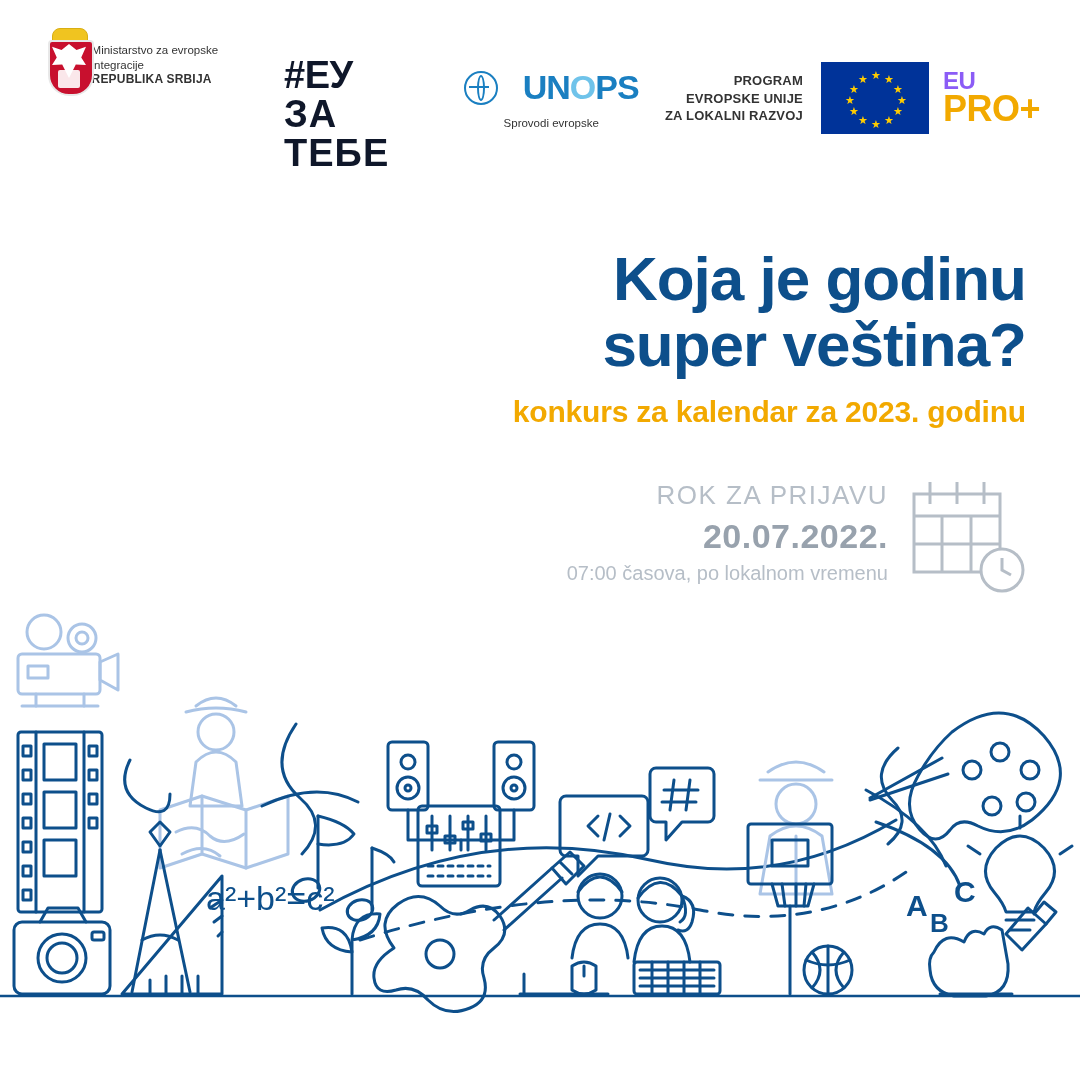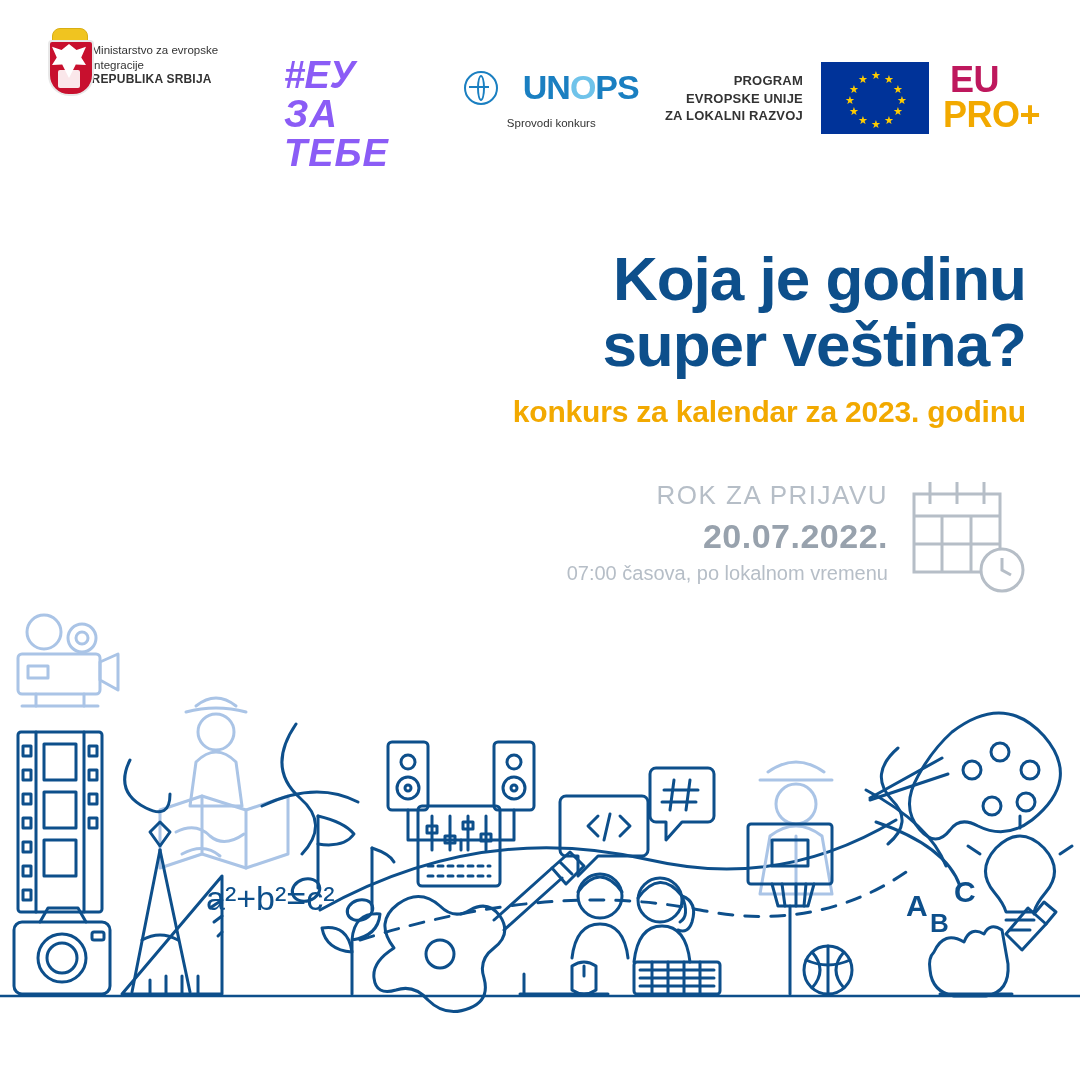--- a/index.html
+++ b/index.html
@@ -70,26 +70,25 @@
   }
   .serbia-text {
     line-height: 1.25;
     color: #333333;
   }
   .serbia-text .l1 { font-size: 11.5px; }
   .serbia-text .l2 { font-size: 12px; font-weight: bold; letter-spacing: .2px; }
 
   .logo-euzatebe {
     margin-left: 62px;
-    color: #8b5cf6;
+    color: #0f172a;
     font-weight: bold;
     font-size: 38px;
     line-height: 1.02;
     letter-spacing: -0.5px;
-    font-style: italic;
     padding-top: 28px;
   }
   .logo-euzatebe .l2 { letter-spacing: 1px; }
 
   .logo-unops {
     margin-left: 56px;
     padding-top: 40px;
     display: flex;
     align-items: center;
     flex-direction: column;
@@ -159,25 +158,24 @@
   .eu-flag .star {
     position: absolute;
     color: #ffcc00;
     font-size: 11px;
     line-height: 11px;
   }
   .eupro-text {
     line-height: .96;
   }
   .eupro-text .eu {
-    font-size: 36px;
-    font-weight: bold;
-    color: #be185d;
+    font-size: 24px;
+    font-weight: bold;
+    color: #8b5cf6;
     letter-spacing: -.5px;
-    margin-left: 7px;
   }
   .eupro-text .pro {
     font-size: 36px;
     font-weight: bold;
     color: #f2a900;
     letter-spacing: -.5px;
   }
 
   
   .headline {
@@ -265,21 +263,21 @@
   <div class="logo-euzatebe">
     <div class="l1">#ЕУ</div>
     <div class="l2">ЗА ТЕБЕ</div>
   </div>
 
   <div class="logo-unops">
     <div class="unops-row">
       <div class="un-globe"></div>
       <div class="unops-word"><span>UN</span><span class="o">O</span><span>PS</span></div>
     </div>
-    <div class="unops-sub">Sprovodi konkurs</div>
+    <div class="unops-sub">Sprovodi evropske</div>
   </div>
 
   <div class="logo-program">
     <div>PROGRAM EVROPSKE UNIJE</div>
     <div>ZA LOKALNI RAZVOJ</div>
   </div>
 
   <div class="logo-eupro">
     <div class="eu-flag">
       <span class="star" style="left:50px;  top:8px;">★</span>

